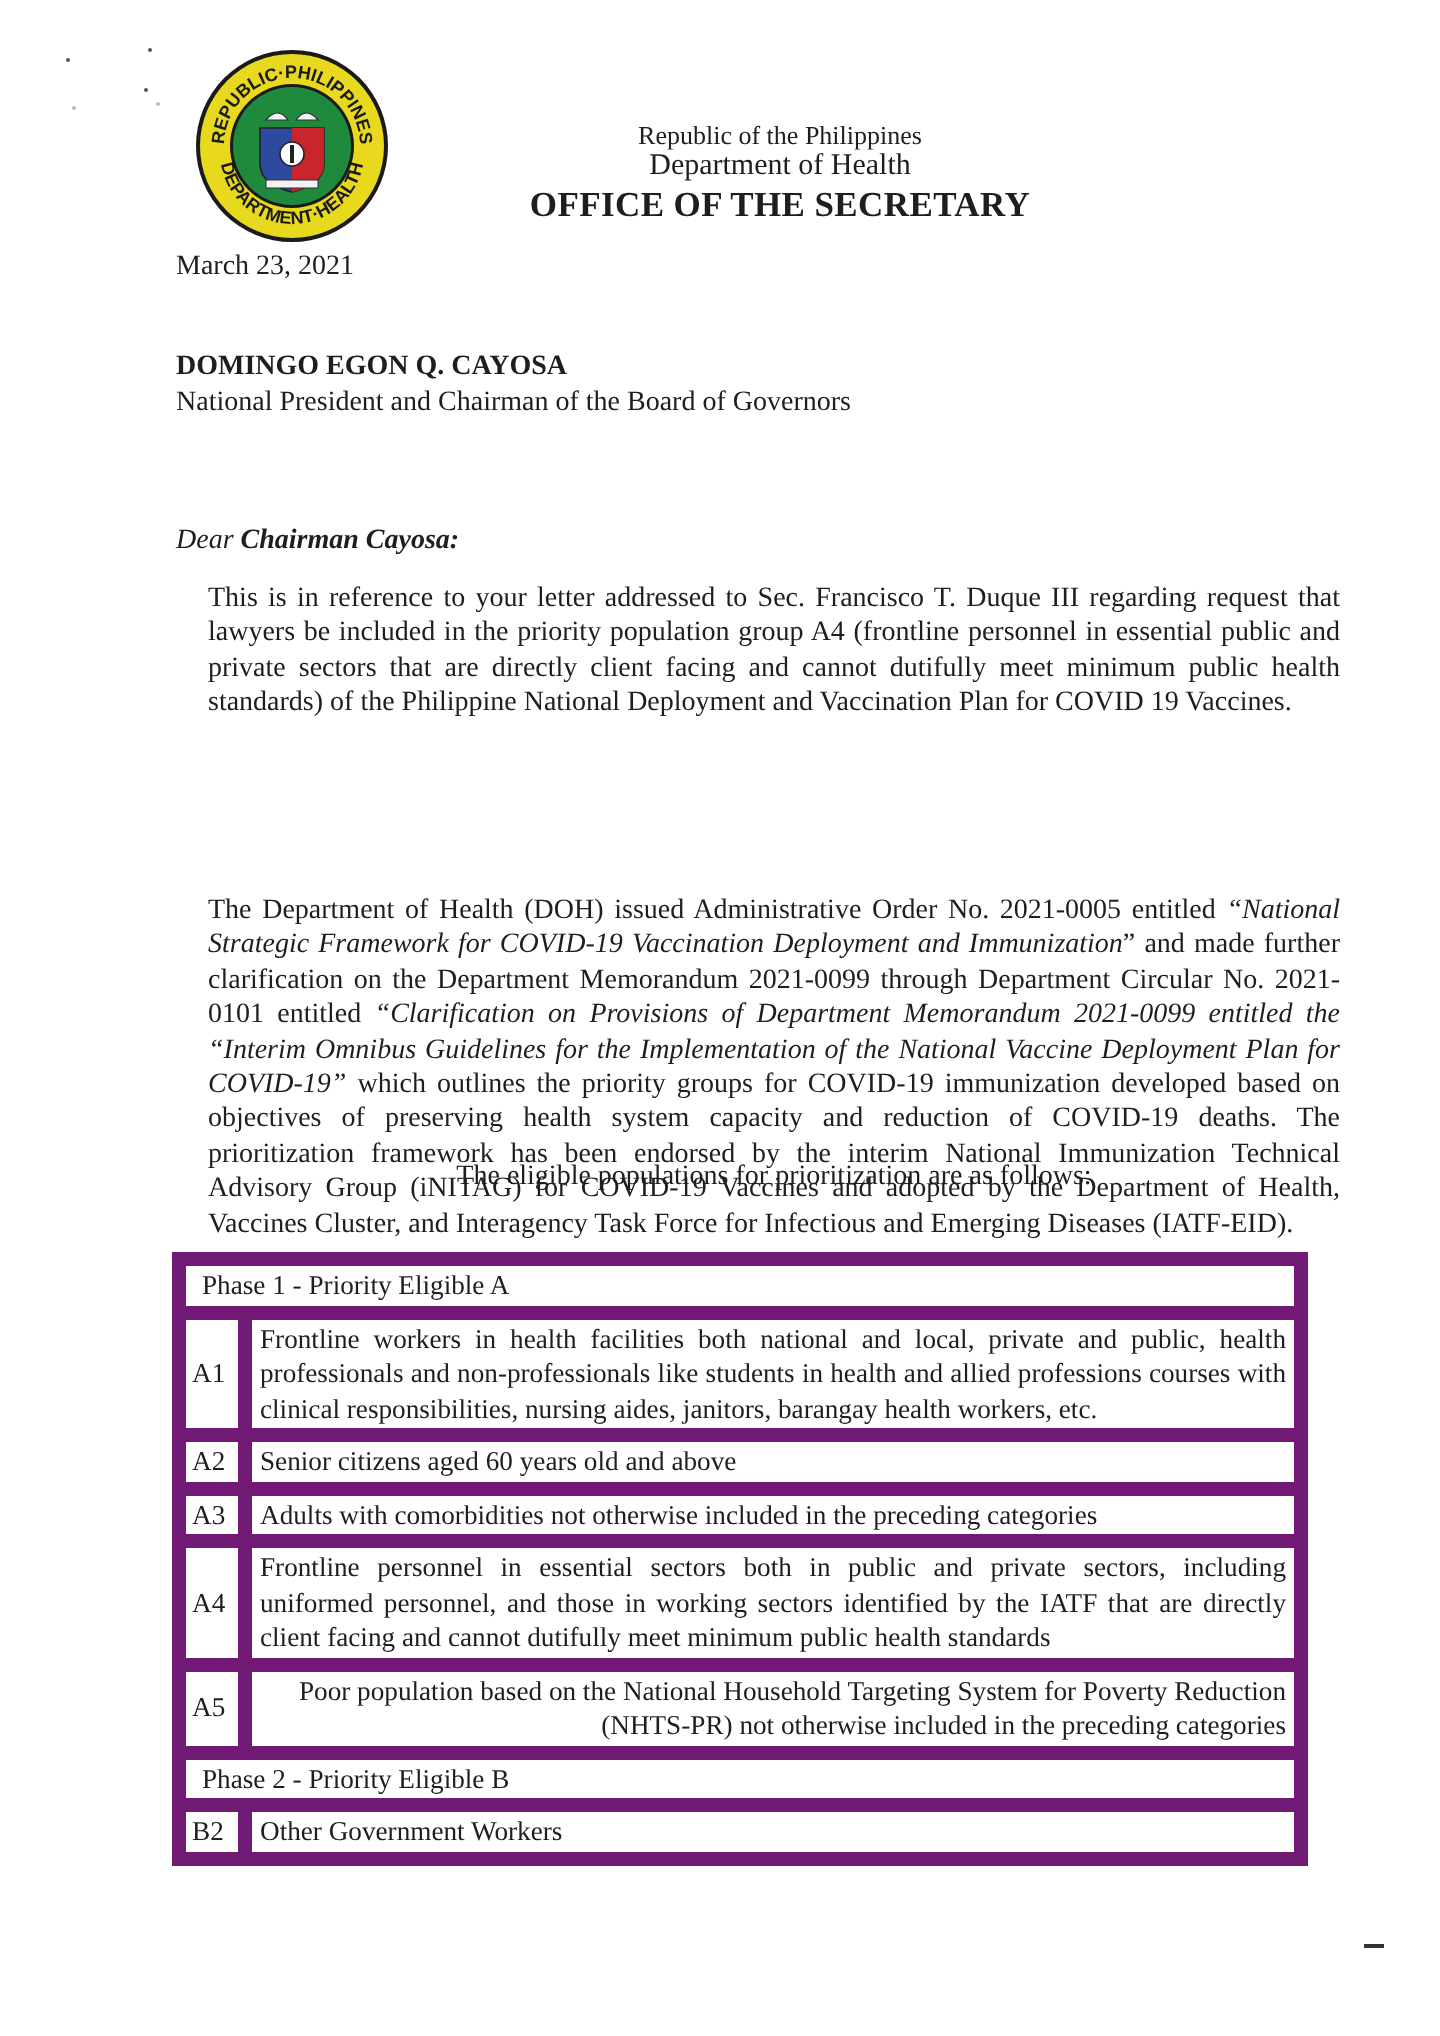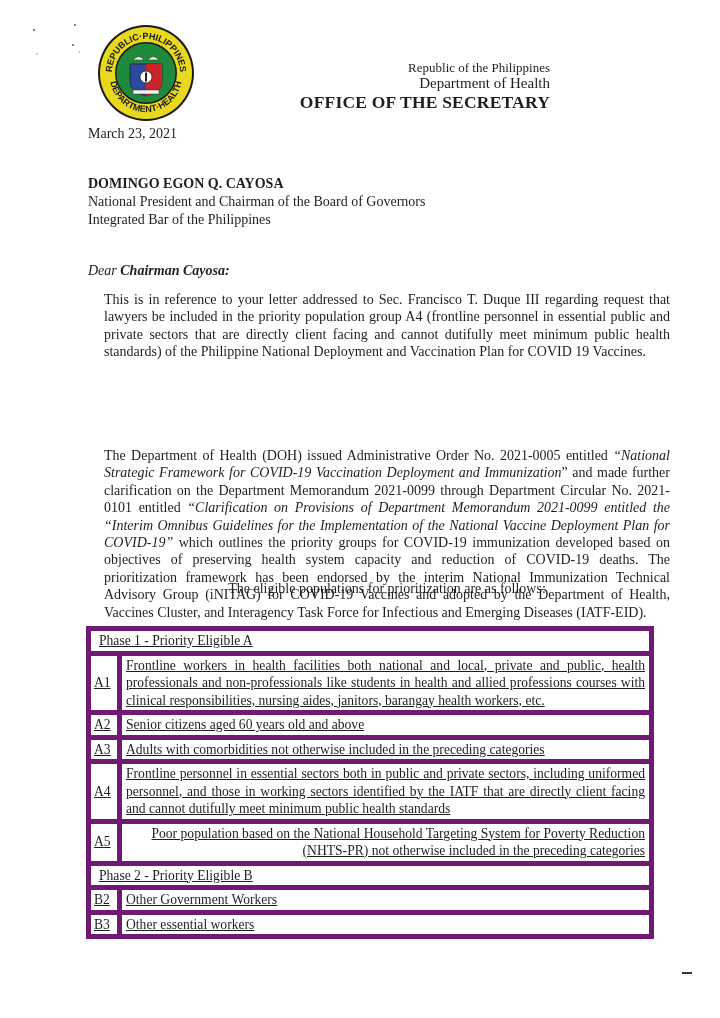--- a/index.html
+++ b/index.html
@@ -3,39 +3,39 @@
 <meta charset="utf-8">
 <style>
   html, body { margin: 0; padding: 0; }
   body {
     width: 720px; height: 1018px; background: #ffffff; position: relative; overflow: hidden;
     font-family: "Liberation Serif", "DejaVu Serif", serif; color: #1e1e1e;
   }
   .abs { position: absolute; }
   .speck { position: absolute; width: 2px; height: 2px; background: #555; border-radius: 1px; }
   .seal { left: 97px; top: 24px; width: 98px; height: 98px; }
-  .header { left: 230px; top: 60px; width: 320px; text-align: right; font-family: Liberation Serif, serif; }
+  .header { left: 230px; top: 60px; width: 320px; text-align: center; font-family: Liberation Serif, serif; }
   .hdr1 { font-size: 13px; line-height: 15px; }
   .hdr2 { font-size: 15px; line-height: 17px; }
   .hdr3 { font-size: 17.5px; line-height: 21px; font-weight: bold; letter-spacing: 0.2px; }
   .date { left: 88px; top: 126px; font-size: 14px; }
   .recipient { left: 88px; top: 175px; font-size: 14px; line-height: 18px; }
   .recipient .name { font-weight: bold; }
   .salutation { left: 88px; top: 263px; font-size: 14px; font-style: italic; }
   .salutation b { font-weight: bold; }
   .para { left: 88px; width: 566px; font-size: 14px; line-height: 17.4px; text-align: justify; margin-left: 16px; }
   .p1 { top: 291px; }
   .p2 { top: 447px; }
   .p3 { top: 580px; text-align: center; }
   .para i { }
   table.pri {
     position: absolute; left: 86px; top: 626px; width: 568px;
     border-collapse: collapse; font-size: 13.6px; line-height: 17.5px;
   }
-  table.pri td { border: 5px solid #701a75; padding: 1px 4px; vertical-align: middle; text-decoration: underline; }
+  table.pri td { border: 7px solid #701a75; padding: 1px 4px; vertical-align: middle; }
   table.pri td.code { width: 20px; padding: 1px 3px; }
   table.pri td.desc { text-align: justify; }
   table.pri tr.phase td { padding: 1px 8px; }
   .dash { left: 682px; top: 972px; width: 10px; height: 2px; background: #333; }
 </style>
 </head>
 <body>
 
 <div class="speck" style="left:33px;top:29px;"></div>
 <div class="speck" style="left:74px;top:24px;"></div>
@@ -73,21 +73,20 @@
   <div class="hdr1">Republic of the Philippines</div>
   <div class="hdr2">Department of Health</div>
   <div class="hdr3">OFFICE OF THE SECRETARY</div>
 </div>
 
 <div class="abs date">March 23, 2021</div>
 
 <div class="abs recipient">
   <div class="name">DOMINGO EGON Q. CAYOSA</div>
   <div>National President and Chairman of the Board of Governors</div>
-  <div>Integrated Bar of the Philippines</div>
 </div>
 
 <div class="abs salutation">
   <span>Dear </span><b>Chairman Cayosa:</b>
 </div>
 
 <div class="abs para p1">This is in reference to your letter addressed to Sec. Francisco T. Duque III regarding request that lawyers be included in the priority population group A4 (frontline personnel in essential public and private sectors that are directly client facing and cannot dutifully meet minimum public health standards) of the Philippine National Deployment and Vaccination Plan for COVID 19 Vaccines.</div>
 
 <div class="abs para p2">
   <span>The Department of Health (DOH) issued Administrative Order No. 2021-0005 entitled </span><i>“National Strategic Framework for COVID-19 Vaccination Deployment and Immunization</i><span>” and made further clarification on the Department Memorandum 2021-0099 through Department Circular No. 2021-0101 entitled </span><i>“Clarification on Provisions of Department Memorandum 2021-0099 entitled the “Interim Omnibus Guidelines for the Implementation of the National Vaccine Deployment Plan for COVID-19”</i><span> which outlines the priority groups for COVID-19 immunization developed based on objectives of preserving health system capacity and reduction of COVID-19 deaths. The prioritization framework has been endorsed by the interim National Immunization Technical Advisory Group (iNITAG) for COVID-19 Vaccines and adopted by the Department of Health, Vaccines Cluster, and Interagency Task Force for Infectious and Emerging Diseases (IATF-EID).</span>
@@ -120,20 +119,16 @@
       <td class="code">A5</td>
       <td class="desc" style="text-align:right;">Poor population based on the National Household Targeting System for Poverty Reduction (NHTS-PR) not otherwise included in the preceding categories</td>
     </tr>
     <tr class="phase">
       <td colspan="2">Phase 2 - Priority Eligible B</td>
     </tr>
     <tr>
       <td class="code">B2</td>
       <td class="desc">Other Government Workers</td>
     </tr>
-    <tr>
-      <td class="code">B3</td>
-      <td class="desc">Other essential workers</td>
-    </tr>
   </tbody>
 </table>
 
 <div class="abs dash"></div>
 
 </body></html>

